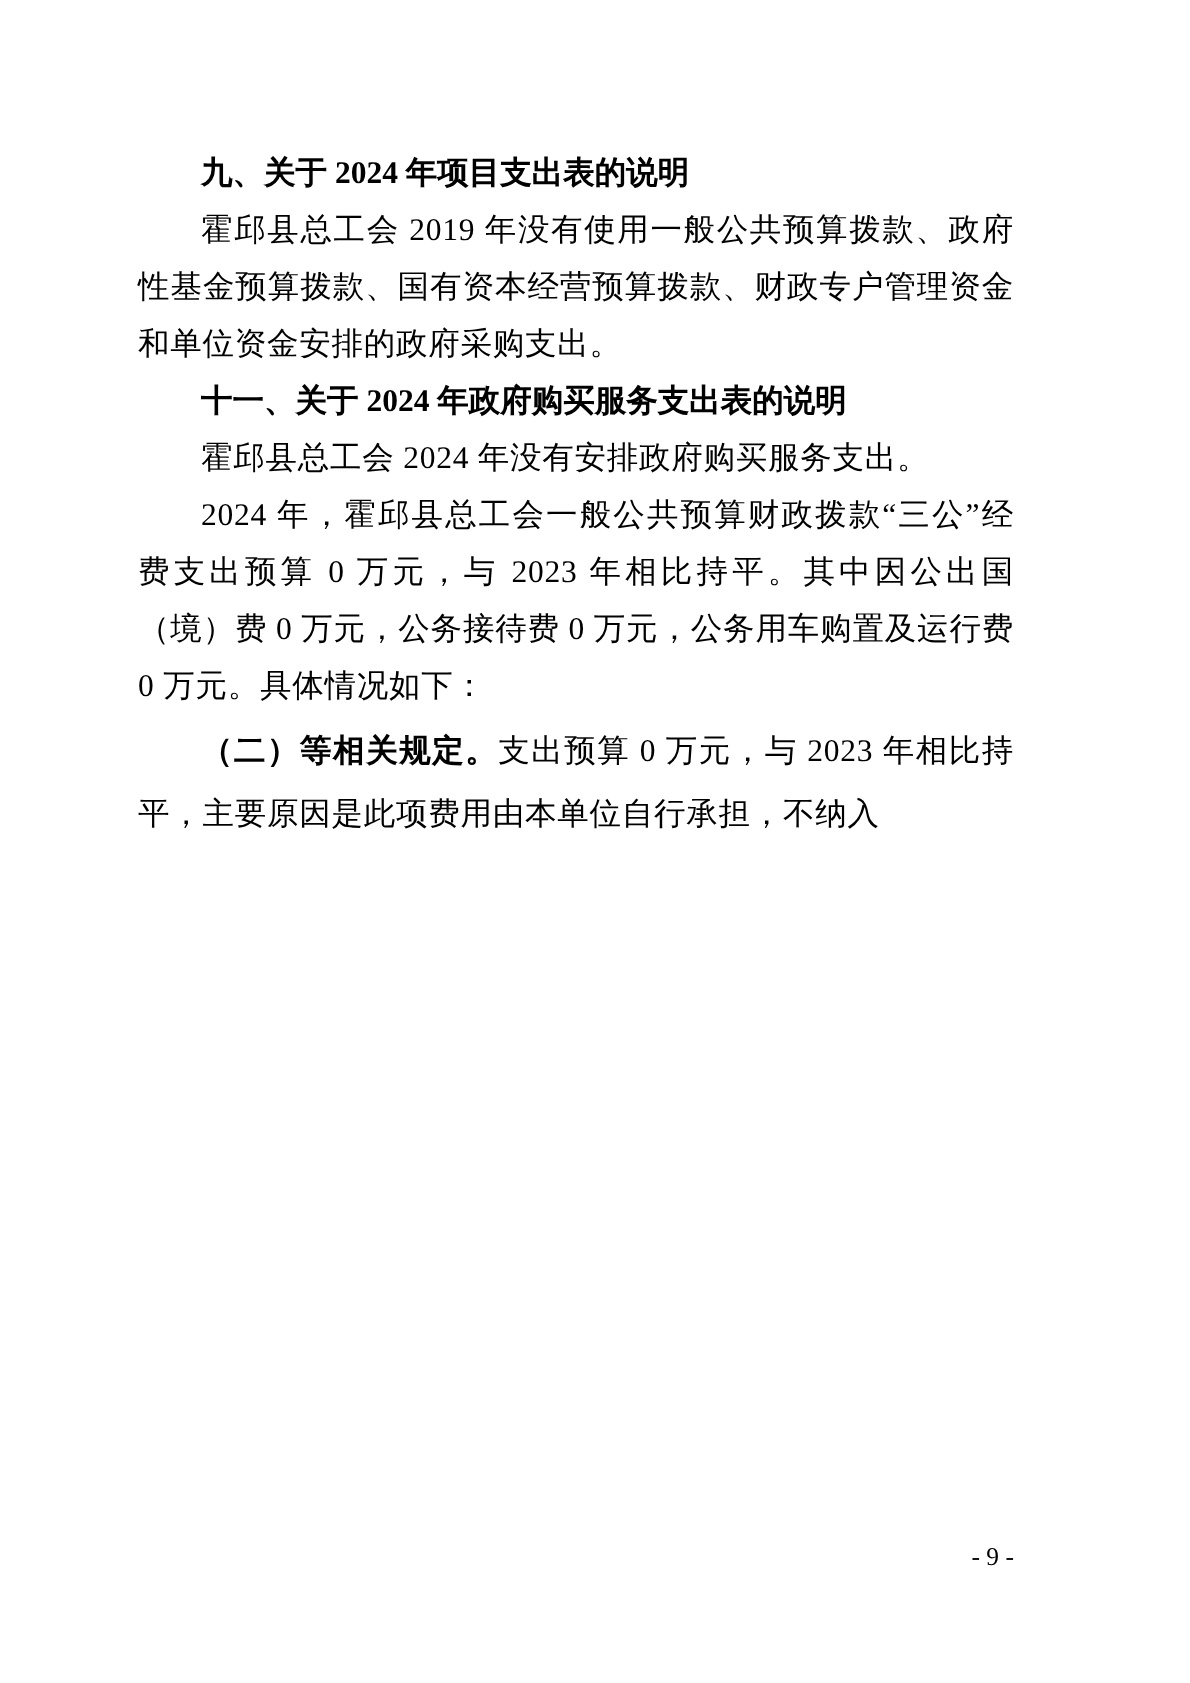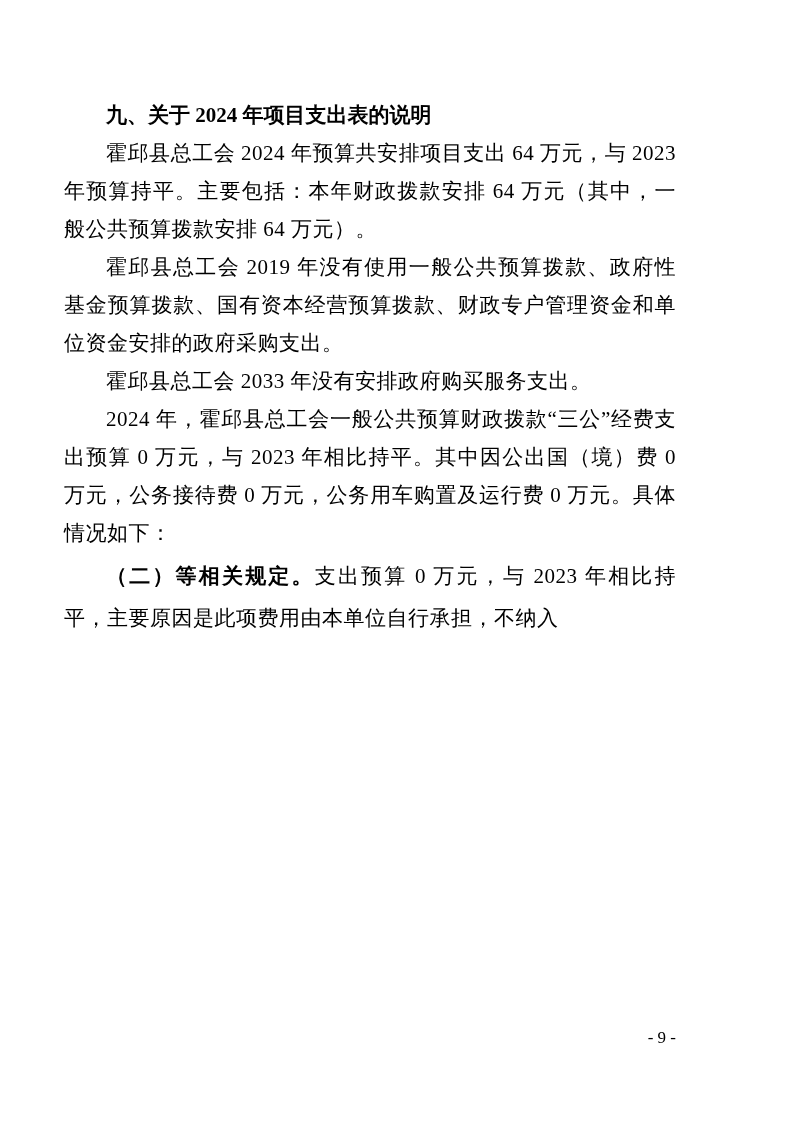--- a/index.html
+++ b/index.html
@@ -8,21 +8,21 @@
     height: 1122px;
     background: #ffffff;
     font-family: "Liberation Serif", "DejaVu Serif", serif;
     color: #000000;
   }
   .page {
     position: relative;
     width: 793px;
     height: 1122px;
     background: #ffffff;
-    padding: 96px 117px 0 64px;
+    padding: 96px 117px 0 92px;
     overflow: hidden;
   }
   .doc-heading {
     font-size: 21px;
     font-weight: 700;
     line-height: 38px;
     text-indent: 2em;
     text-align: justify;
   }
   .para {
@@ -48,27 +48,27 @@
     color: #000000;
   }
 </style>
 </head>
 <body>
 
 <div class="page">
 
   <h2 class="doc-heading">九、关于 2024 年项目支出表的说明</h2>
 
-  <p class="para">霍邱县总工会 2024 年预算共安排项目支出 64 万元，与 2023 年预算持平。主要包括：本年财政拨款安排 64 万元（其中，一般公共预算拨款安排 64 万元）。</p>
 
 
   <p class="para">霍邱县总工会 2019 年没有使用一般公共预算拨款、政府性基金预算拨款、国有资本经营预算拨款、财政专户管理资金和单位资金安排的政府采购支出。</p>
 
+  <h2 class="doc-heading">十一、关于 2024 年政府购买服务支出表的说明</h2>
 
-  <p class="para">霍邱县总工会 2033 年没有安排政府购买服务支出。</p>
+  <p class="para">霍邱县总工会 2024 年没有安排政府购买服务支出。</p>
 
 
   <p class="para">2024 年，霍邱县总工会一般公共预算财政拨款“三公”经费支出预算 0 万元，与 2023 年相比持平。其中因公出国（境）费 0 万元，公务接待费 0 万元，公务用车购置及运行费 0 万元。具体情况如下：</p>
 
 
   <p class="para para-alt">
     <span class="para-lead">（二）等相关规定。</span><span>支出预算 0 万元，与 2023 年相比持平，主要原因是此项费用由本单位自行承担，不纳入</span>
   </p>
 
   <div class="page-number">- 9 -</div>

